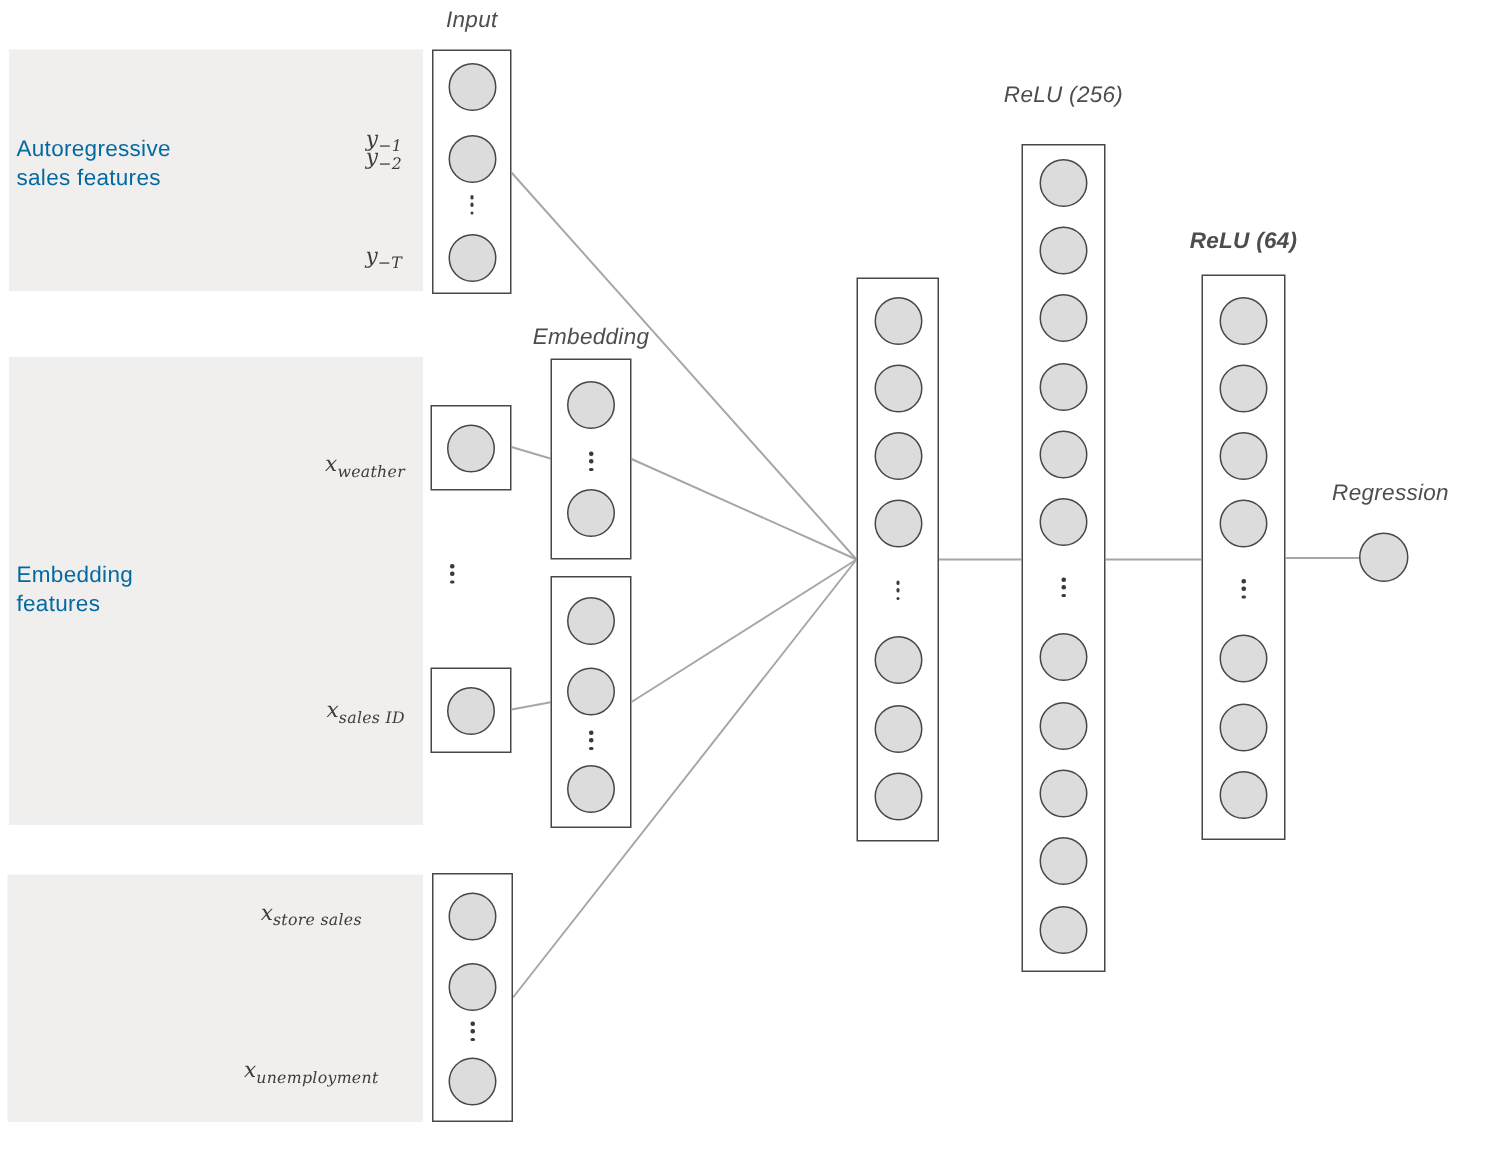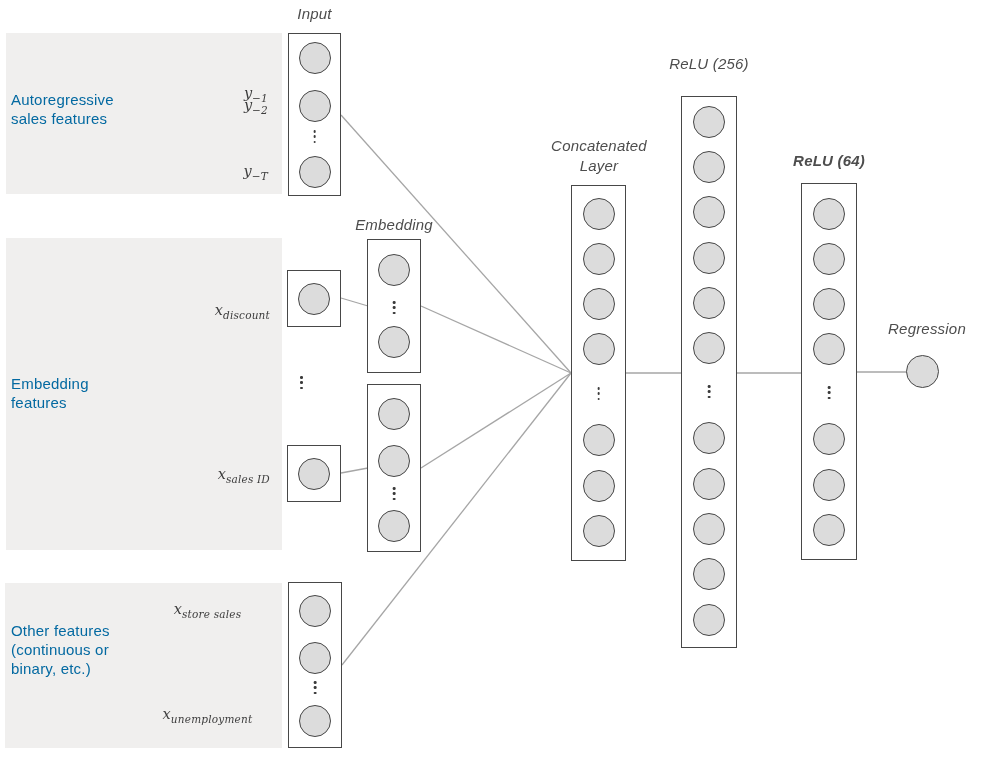--- a/index.html
+++ b/index.html
@@ -62,40 +62,38 @@
       <line x1="421" y1="468" x2="571" y2="373"></line>
       <line x1="342" y1="665" x2="571" y2="373"></line>
       <line x1="626" y1="373" x2="681" y2="373"></line>
       <line x1="737" y1="373" x2="801" y2="373"></line>
       <line x1="857" y1="372" x2="907" y2="372"></line>
     </g>
   </svg>
 
   <div class="group-label" style="left:11px;top:90px;">Autoregressive<br>sales features</div>
   <div class="group-label" style="left:11px;top:374px;">Embedding<br>features</div>
-  <div class="group-label" style="left:11px;top:621px;">Other features<br>(continuous or<br>binary, etc.)</div>
 
   <div class="math-label right-align" style="left:180px;top:47px;width:88px;margin-top:36px;"><span>y</span><sub>−1</sub></div>
   <div class="math-label right-align" style="left:180px;top:95px;width:88px;"><span>y</span><sub>−2</sub></div>
   <div class="math-label right-align" style="left:180px;top:161px;width:88px;"><span>y</span><sub>−T</sub></div>
 
-  <div class="math-label right-align" style="left:170px;top:300px;width:100px;"><span>x</span><sub>discount</sub></div>
+  <div class="math-label right-align" style="left:170px;top:300px;width:100px;"><span>x</span><sub>weather</sub></div>
   <div class="math-label right-align" style="left:170px;top:464px;width:100px;"><span>x</span><sub>sales ID</sub></div>
   <div class="vdots-free" style="left:300px;top:376px;">
     <span class="dot"></span>
       <span class="dot"></span>
       <span class="dot"></span>
   </div>
 
   <div class="math-label center-align" style="left:130px;top:599px;width:155px;"><span>x</span><sub>store sales</sub></div>
   <div class="math-label center-align" style="left:130px;top:704px;width:155px;"><span>x</span><sub>unemployment</sub></div>
 
   <div class="layer-title" style="left:288px;top:4px;width:53px;">Input</div>
   <div class="layer-title" style="left:346px;top:215px;width:96px;">Embedding</div>
-  <div class="layer-title" style="left:548px;top:136px;width:102px;">Concatenated<br>Layer</div>
   <div class="layer-title" style="left:659px;top:54px;width:100px;">ReLU (256)</div>
   <div class="layer-title" style="left:779px;top:151px;width:100px;font-weight:bold;">ReLU (64)</div>
   <div class="layer-title" style="left:873px;top:319px;width:108px;">Regression</div>
 
   <div class="layer-box" style="left:288px;top:33px;width:53px;height:163px;">
       <div class="node" style="top: 7.5px;"></div>
       <div class="node" style="top: 55.5px;"></div>
       <div class="vdots" style="top: 96px;">
         <span class="dot"></span>
         <span class="dot"></span>

